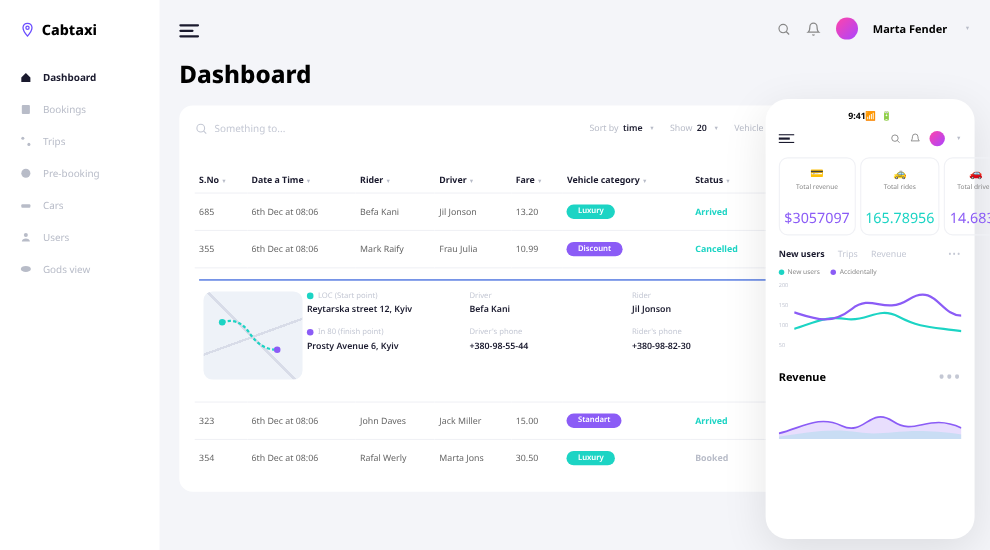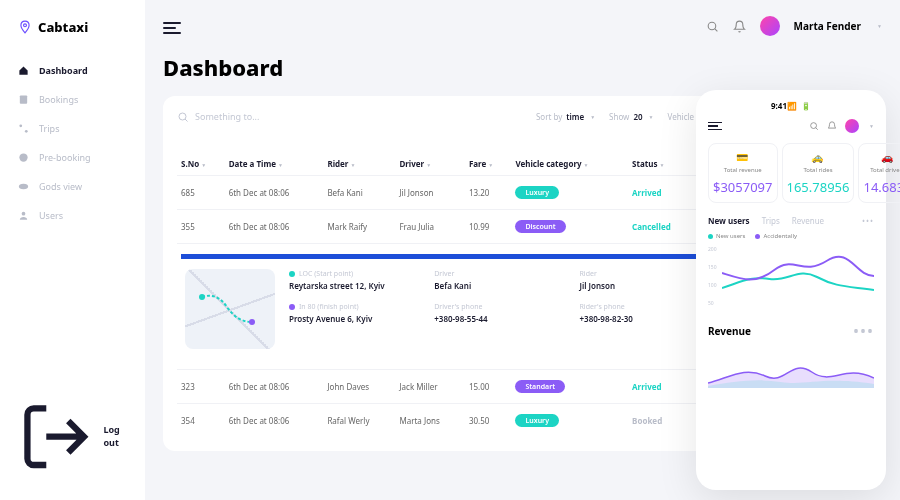--- a/index.html
+++ b/index.html
@@ -37,21 +37,21 @@
 table{width:100%;border-collapse:collapse}
 th{text-align:left;font-size:8px;font-weight:700;color:#1a1a2e;padding:6px 4px}
 td{font-size:8px;color:#666;padding:10px 4px;border-top:1px solid #f0f1f5}
 .badge{display:inline-block;padding:2px 10px;border-radius:8px;font-size:7px;color:#fff;font-weight:600}
 .badge.teal{background:#1cd4c4}
 .badge.purple{background:#8b5cf6}
 .status{font-size:8px;font-weight:700}
 .status.arrived{color:#1cd4c4}
 .status.cancelled{color:#1cd4c4}
 .status.booked{color:#b8bcc8}
-.expanded{display:flex;gap:14px;padding:10px 4px;border-top:5px solid #1d4ed8}
+.expanded{display:flex;gap:4px;padding:10px 4px;border-top:1px solid #1d4ed8}
 .map{width:90px;height:80px;border-radius:8px;background:#eef2f8;position:relative;overflow:hidden}
 .map::before{content:'';position:absolute;inset:0;background:
   linear-gradient(45deg,transparent 48%,#d8dce8 48%,#d8dce8 50%,transparent 50%),
   linear-gradient(-20deg,transparent 48%,#d8dce8 48%,#d8dce8 50%,transparent 50%);
 }
 .map-path{position:absolute;top:18px;left:12px;width:60px;height:45px}
 .detail-cols{flex:1;display:grid;grid-template-columns:repeat(4,1fr);gap:10px;font-size:8px}
 .detail-label{color:#c4c8d4;font-size:7px;margin-bottom:2px}
 .detail-val{color:#1a1a2e;font-weight:600;font-size:8px}
 .dot{width:6px;height:6px;border-radius:50%;display:inline-block;margin-right:4px;vertical-align:middle}
@@ -65,21 +65,21 @@
 .m-ham{width:14px}
 .m-ham div{height:1.5px;background:#1a1a2e;margin:2px 0}
 .m-ham div:nth-child(2){width:70%}
 .m-right{display:flex;align-items:center;gap:8px}
 .m-right svg{width:10px;height:10px}
 .m-avatar{width:14px;height:14px;border-radius:50%;background:linear-gradient(135deg,#f4a,#a4f)}
 .m-title{font-size:16px;font-weight:800;margin-bottom:8px}
 .stat-cards{display:flex;gap:4px;margin-bottom:12px}
 .stat-card{flex:1;border:1px solid #f0f1f5;border-radius:8px;padding:6px 4px;text-align:center}
 .stat-icon{font-size:10px;margin-bottom:2px}
-.stat-label{font-size:6px;color:#888;margin-bottom:4px}
+.stat-label{font-size:6px;color:#888;margin-bottom:15px}
 .stat-val{font-size:13px;font-weight:400}
 .stat-val.teal{color:#1cd4c4}
 .stat-val.purple{color:#8b5cf6}
 .m-tabs{display:flex;gap:12px;font-size:8px;color:#c4c8d4;margin-bottom:6px;align-items:center}
 .m-tab.active{color:#1a1a2e;font-weight:700}
 .m-dots{margin-left:auto;color:#c4c8d4;letter-spacing:1px}
 .legend{display:flex;gap:10px;font-size:6px;color:#888;margin-bottom:6px}
 .legend span{display:flex;align-items:center;gap:3px}
 .legend-dot{width:5px;height:5px;border-radius:50%}
 .chart{height:60px;position:relative;margin-bottom:14px}
@@ -125,38 +125,38 @@
           <span>Trips</span>
         </div>
       <div class="nav-item">
           <svg viewBox="0 0 24 24" fill="currentColor">
             <circle cx="12" cy="12" r="9"></circle>
           </svg>
           <span>Pre-booking</span>
         </div>
       <div class="nav-item">
           <svg viewBox="0 0 24 24" fill="currentColor">
-            <ellipse cx="12" cy="12" rx="10" ry="6"></ellipse>
-          </svg>
-          <span>Gods view</span>
+            <rect x="3" y="10" width="18" height="7" rx="2"></rect>
+          </svg>
+          <span>Cars</span>
         </div>
       <div class="nav-item">
           <svg viewBox="0 0 24 24" fill="currentColor">
             <circle cx="12" cy="8" r="4"></circle>
             <path d="M4 21c0-4 4-6 8-6s8 2 8 6"></path>
           </svg>
           <span>Users</span>
         </div>
+      <div class="nav-item">
+          <svg viewBox="0 0 24 24" fill="currentColor">
+            <ellipse cx="12" cy="12" rx="10" ry="6"></ellipse>
+          </svg>
+          <span>Gods view</span>
+        </div>
     </nav>
-    <div class="logout">
-        <svg viewBox="0 0 24 24" fill="none" stroke="currentColor" stroke-width="2">
-          <path d="M9 21H5a2 2 0 01-2-2V5a2 2 0 012-2h4M16 17l5-5-5-5M21 12H9"></path>
-        </svg>
-        <span>Log out</span>
-      </div>
   </aside>
 
   <main class="main">
     <div class="topbar">
       <div class="hamburger">
           <div></div>
           <div></div>
           <div></div>
         </div>
       <div class="top-right">

